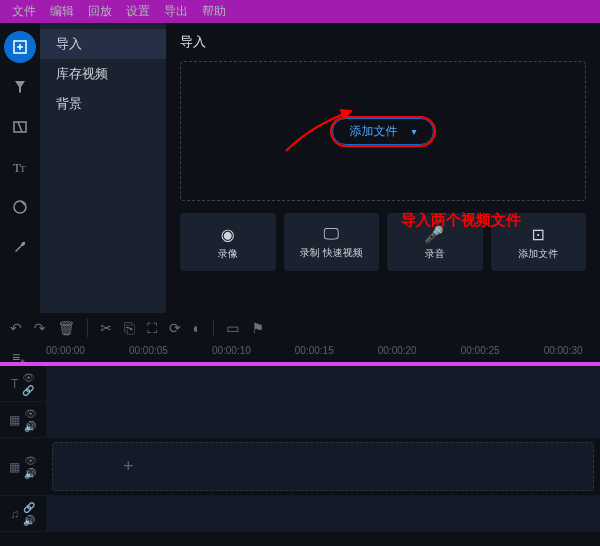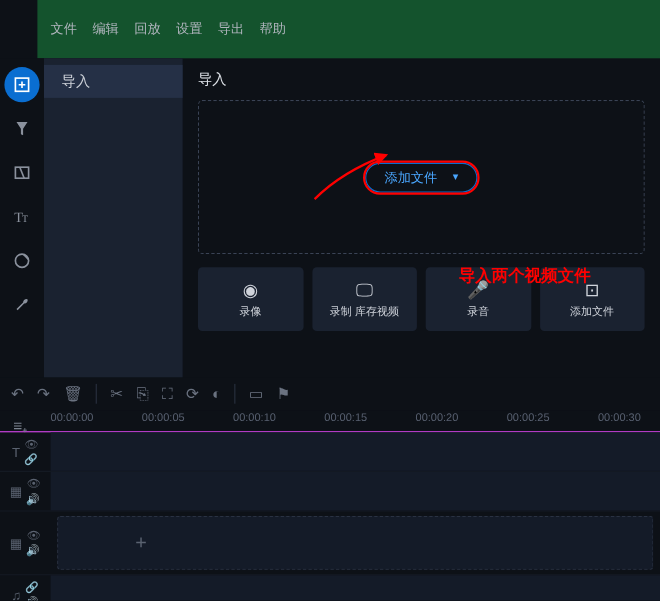--- a/index.html
+++ b/index.html
@@ -1,43 +1,43 @@
 <!DOCTYPE html>
 <html><head>
 <meta charset="utf-8">
 <style>
 * { margin: 0; padding: 0; box-sizing: border-box; }
 body { width: 600px; height: 546px; background: #0d1117; color: #c0c5ce; font-family: "Microsoft YaHei", sans-serif; font-size: 12px; overflow: hidden; }
-.menubar { display: flex; gap: 2px; padding: 16px 6px; background: #14532d; margin-left: 34px; }
+.menubar { display: flex; gap: 2px; padding: 1px 6px; background: #a21caf; }
 .menubar .menu-item { padding: 2px 6px; color: #b0b5bd; cursor: pointer; }
 .main-layout { display: flex; height: 290px; }
 .left-icons { width: 40px; background: #0d1117; display: flex; flex-direction: column; align-items: center; padding-top: 4px; }
 .icon-btn { width: 32px; height: 32px; margin: 4px 0; border-radius: 4px; display: flex; align-items: center; justify-content: center; color: #8a919d; cursor: pointer; }
 .icon-btn.active { background: #0a6ed1; color: #fff; border-radius: 50%; }
 .sidebar { width: 126px; background: #1a2230; padding: 6px 0; }
 .sidebar-item { padding: 6px 16px; color: #cfd3da; cursor: pointer; font-size: 13px; }
 .sidebar-item.active { background: #253046; }
 .content { flex: 1; padding: 10px 14px; position: relative; }
 .content-title { font-size: 13px; color: #e0e4ea; margin-bottom: 10px; }
 .dropzone { border: 1px dashed #3a4355; border-radius: 4px; height: 140px; display: flex; flex-direction: column; align-items: center; justify-content: center; gap: 12px; position: relative; }
 .add-file-btn { border: 1px solid #0a6ed1; outline: 2px solid #ff0000; border-radius: 14px; padding: 4px 16px; color: #4aa7ff; font-size: 12px; display: flex; align-items: center; gap: 14px; cursor: pointer; }
 .add-file-btn .chev { font-size: 10px; }
 .drop-hint { color: #a0a6b0; font-size: 12px; }
 .arrow-annot { position: absolute; left: 100px; top: 84px; color: #ff0000; font-size: 16px; pointer-events: none; }
 .arrow-annot svg { position: absolute; left: 0; top: -40px; }
-.annot-text { position: absolute; left: 251px; top: 188px; color: #ff0000; font-size: 15px; font-weight: bold; white-space: nowrap; }
+.annot-text { position: absolute; left: 235px; top: 188px; color: #ff0000; font-size: 15px; font-weight: bold; white-space: nowrap; }
 .capture-row { display: flex; gap: 8px; margin-top: 12px; }
 .capture-card { flex: 1; background: #1a2230; border-radius: 4px; height: 58px; display: flex; flex-direction: column; align-items: center; justify-content: center; gap: 4px; cursor: pointer; color: #cfd3da; }
 .capture-card .ic { font-size: 16px; }
 .capture-card .lbl { font-size: 10px; text-align: center; line-height: 1.2; }
 .toolbar { display: flex; align-items: center; gap: 12px; padding: 6px 10px; background: #0d1117; color: #6a7280; }
 .toolbar .tb { cursor: pointer; font-size: 14px; }
 .toolbar .sep { width: 1px; height: 18px; background: #2a3140; }
 .timeline { background: #0d1117; }
-.ruler { display: flex; padding: 2px 0 6px 46px; gap: 44px; border-bottom: 1px solid #d946ef; }
+.ruler { display: flex; padding: 2px 0 6px 46px; gap: 44px; border-bottom: 4px solid #d946ef; }
 .ruler span { font-size: 10px; color: #586070; }
 .add-track-ic { position: absolute; left: 12px; font-size: 14px; color: #7a828f; }
 .tl-wrap { position: relative; }
 .track { display: flex; align-items: stretch; border-bottom: 1px solid rgba(28,36,48,0.5); height: 36px; }
 .track.tall { height: 58px; }
 .track-head { width: 46px; display: flex; align-items: center; justify-content: center; gap: 4px; color: #5a6270; font-size: 12px; }
 .track-head .eyes { display: flex; flex-direction: column; gap: 2px; font-size: 10px; }
 .track-body { flex: 1; background: #141b28; position: relative; }
 .track-body.dashed { border: 1px dashed #2a3242; margin: 4px 6px; border-radius: 3px; display: flex; align-items: center; justify-content: flex-start; }
 .track-body.dashed .plus { color: #5a6270; font-size: 18px; margin-left: 70px; }
@@ -88,20 +88,22 @@
       </div>
     <div class="icon-btn">
         <svg width="16" height="16" viewBox="0 0 16 16" fill="currentColor">
           <path d="M13 3a3 3 0 0 0-4 3L3 12l1 1 6-6a3 3 0 0 0 3-4zM3 3l3 3M5 2l1 4"></path>
         </svg>
       </div>
   </div>
 
   <div class="sidebar">
     <div class="sidebar-item active">导入</div>
+    <div class="sidebar-item">库存视频</div>
+    <div class="sidebar-item">背景</div>
   </div>
 
   <div class="content">
     <div class="content-title">导入</div>
     <div class="dropzone">
       <div class="add-file-btn">
         <span>添加文件</span>
         <span class="chev">▾</span>
       </div>
       <div class="arrow-annot">
@@ -118,21 +120,21 @@
     <div class="annot-text">导入两个视频文件</div>
 
     <div class="capture-row">
       <div class="capture-card">
         <div class="ic">◉</div>
         <div class="lbl">录像</div>
       </div>
       <div class="capture-card">
         <div class="ic">🖵</div>
         <div class="lbl">录制
-库存视频</div>
+快速视频</div>
       </div>
       <div class="capture-card">
         <div class="ic">🎤</div>
         <div class="lbl">录音</div>
       </div>
       <div class="capture-card">
         <div class="ic">⊡</div>
         <div class="lbl">添加文件</div>
       </div>
     </div>

